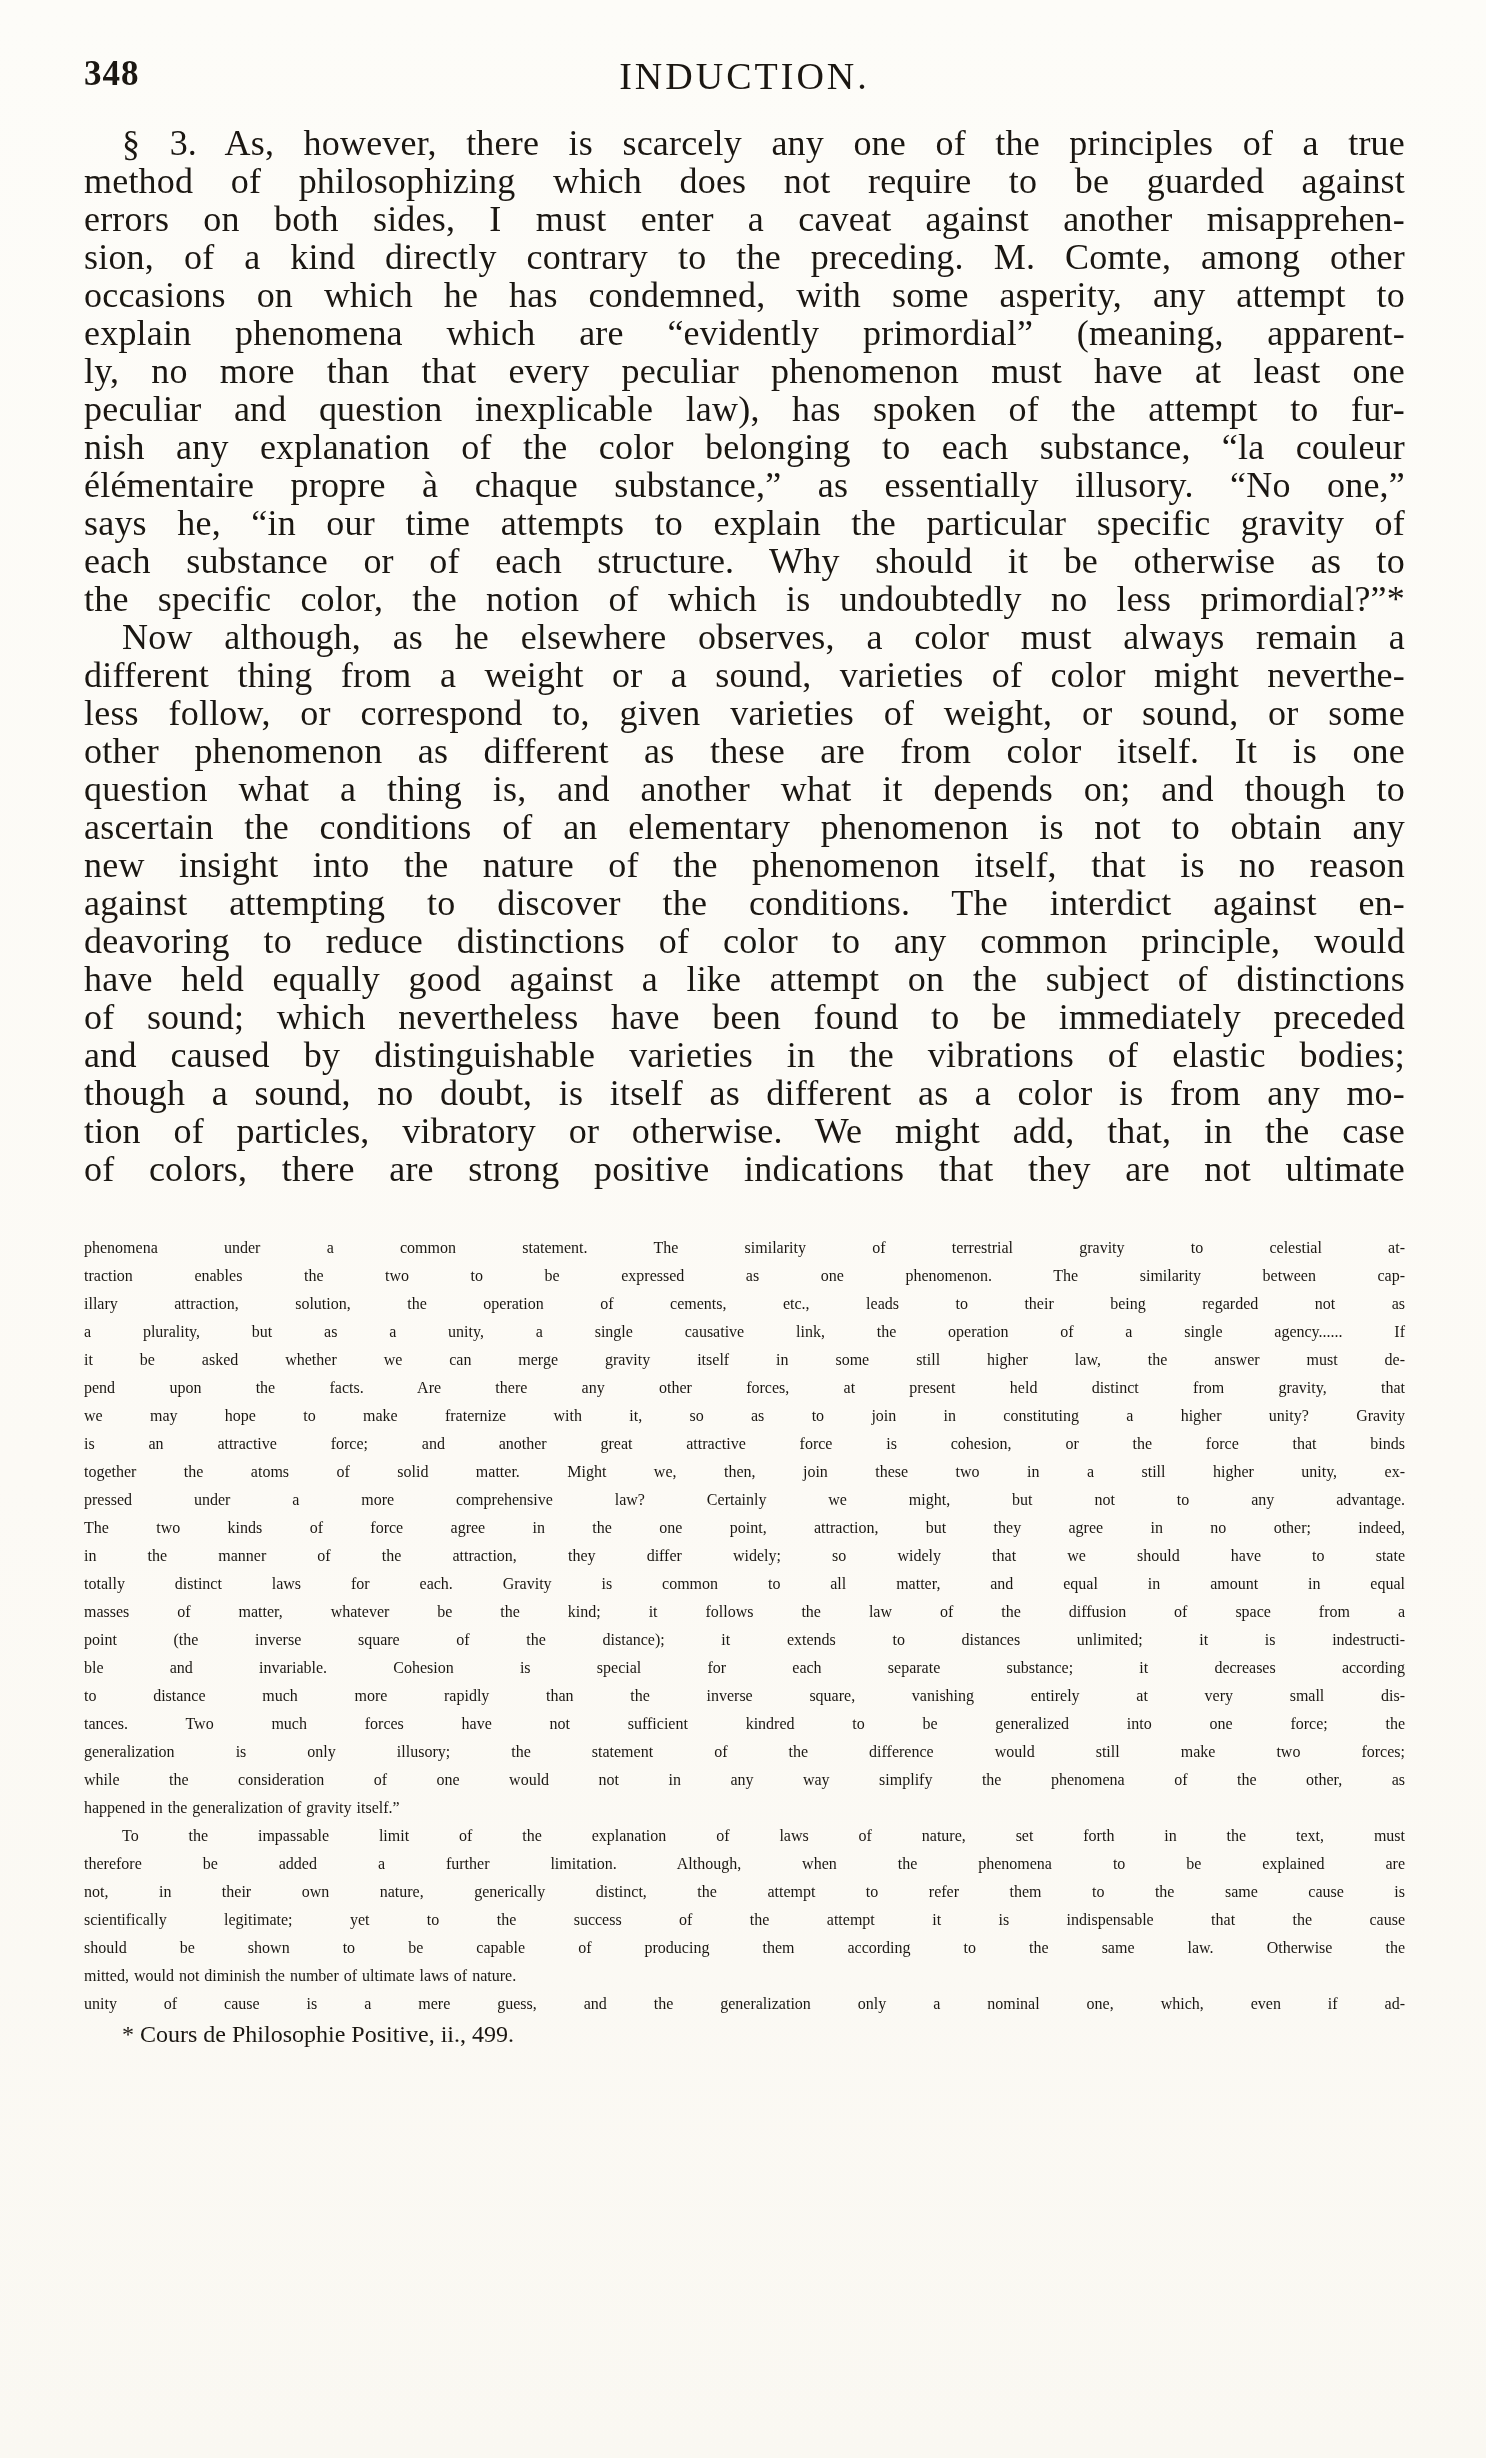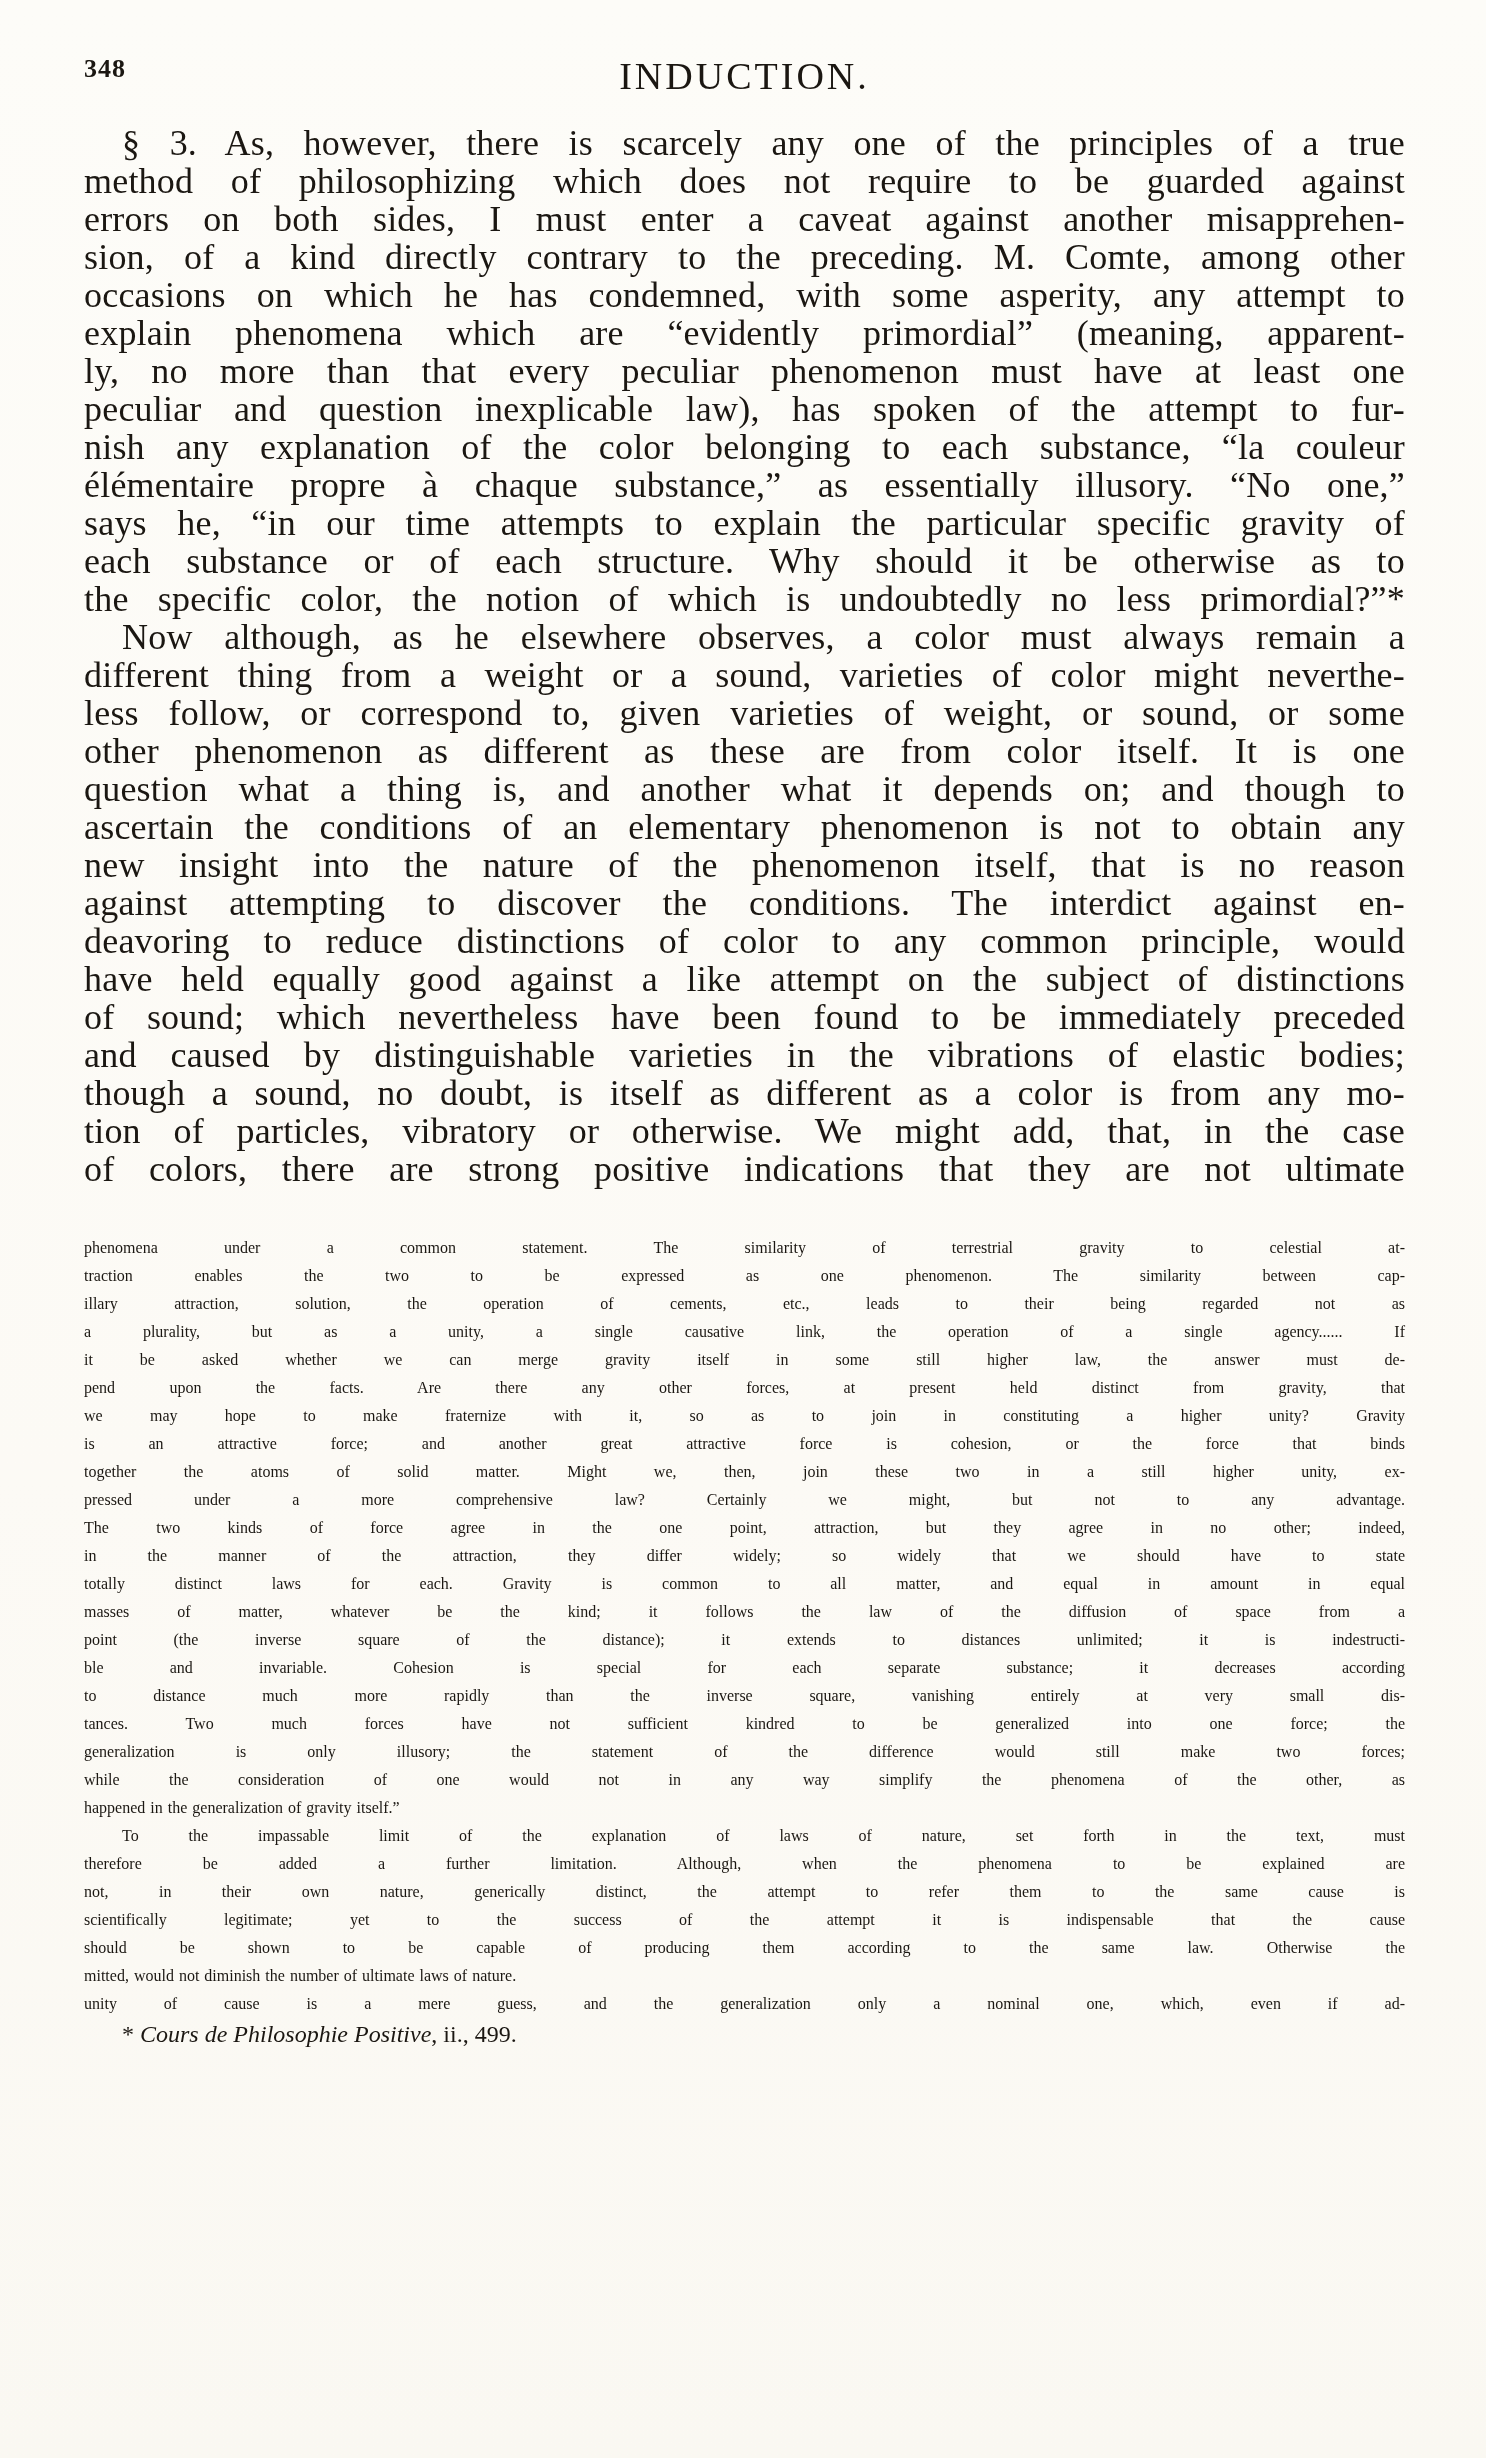--- a/index.html
+++ b/index.html
@@ -26,21 +26,21 @@
   .page-header {
     position: relative;
     height: 44px;
     margin-bottom: 30px;
   }
 
   .page-number {
     position: absolute;
     left: 0;
     top: 4px;
-    font-size: 26px;
+    font-size: 35px;
     font-weight: bold;
     letter-spacing: 1px;
   }
 
   .running-head {
     position: absolute;
     left: 0;
     right: 0;
     top: 4px;
     text-align: center;
@@ -77,21 +77,20 @@
   }
 
   .citation {
     padding-left: 38px;
     font-size: 24px;
     line-height: 28px;
     margin-top: 2px;
   }
 
   .italic {
-    font-style: italic;
   }
 </style>
 </head>
 <body>
 
 <div class="page">
   <div class="content">
 
     <div class="page-header">
       <span class="page-number">348</span>

